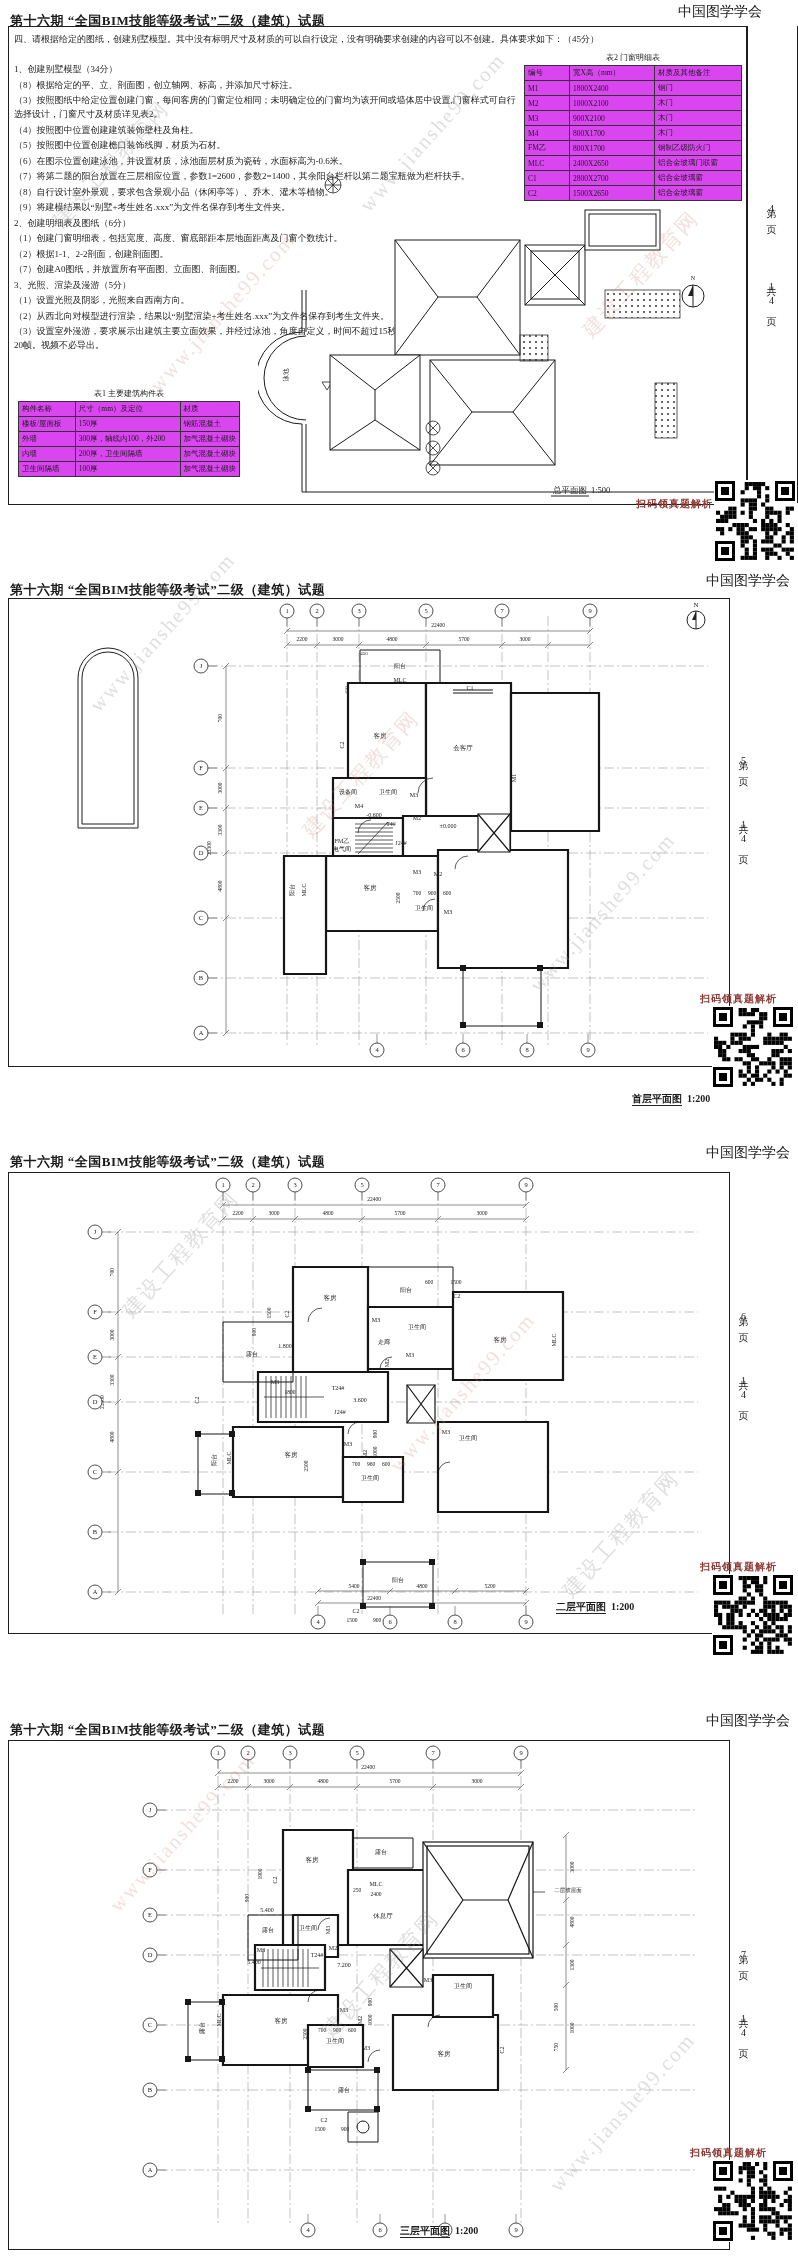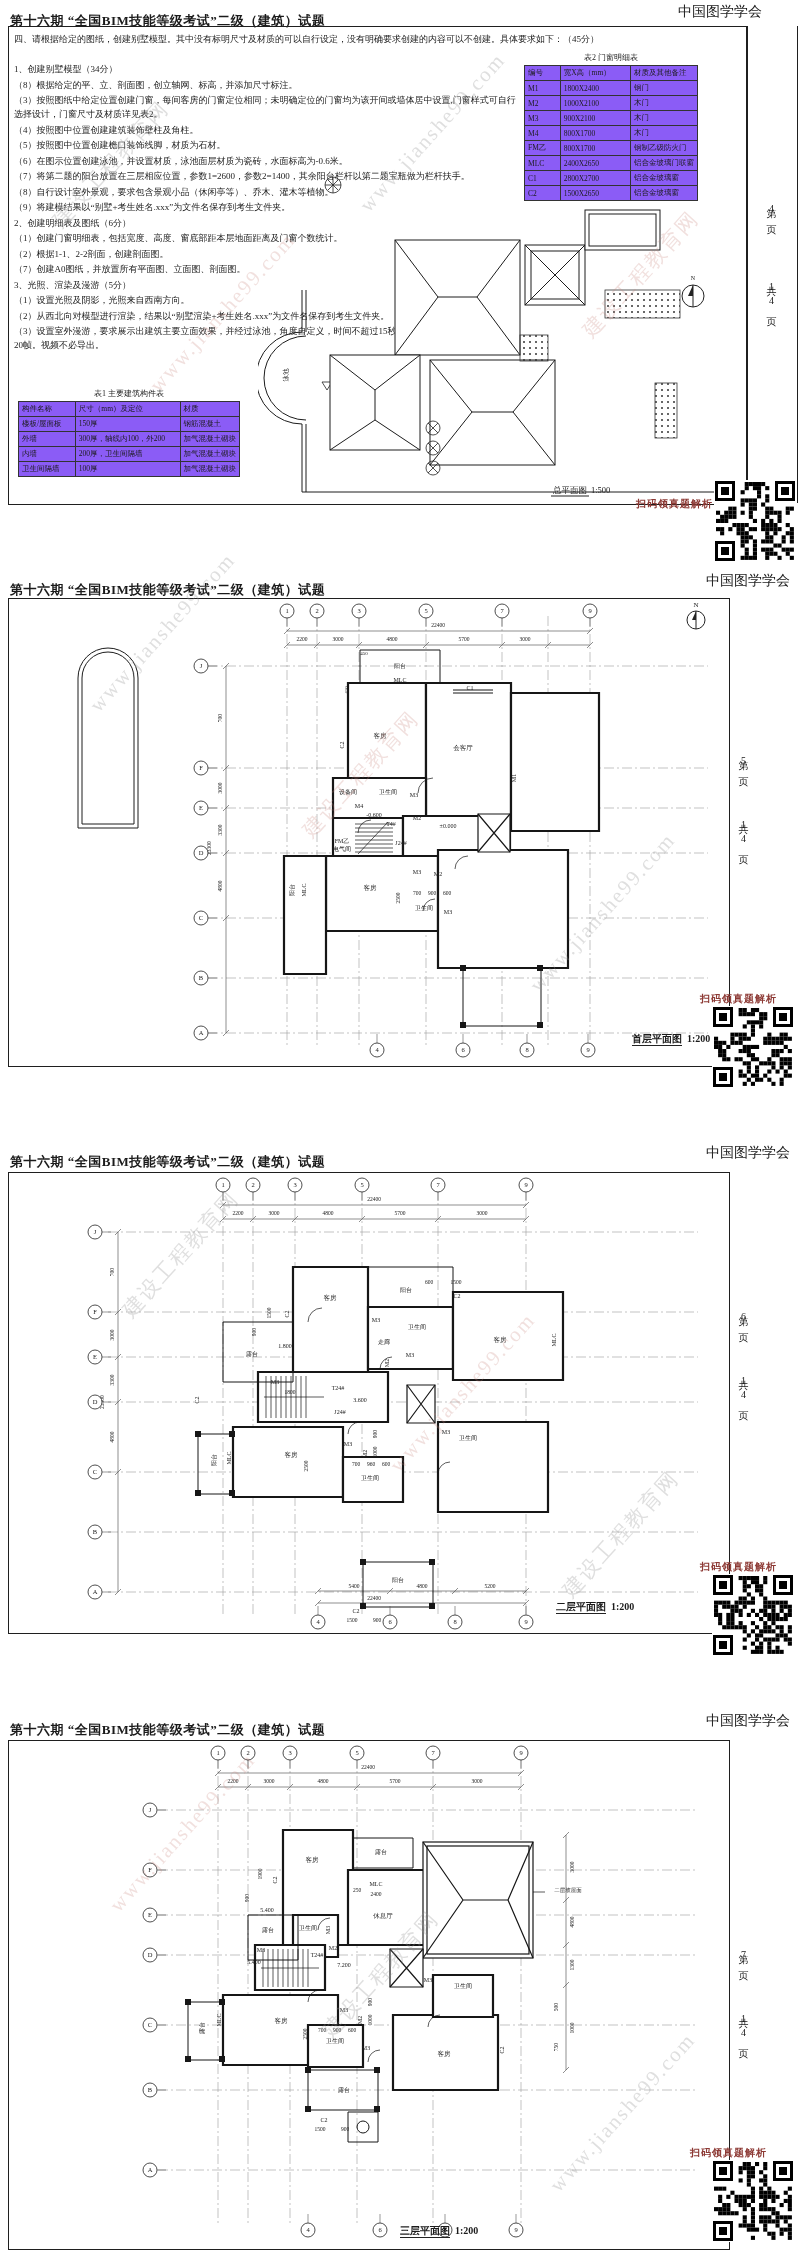--- a/index.html
+++ b/index.html
@@ -6,21 +6,21 @@
   .canvas{position:relative;width:798px;height:2266px;background:#fff;overflow:hidden;
           font-family:"Liberation Serif",serif;color:#1b1b1b;}
   .abs{position:absolute;}
   .hdr-l{position:absolute;left:10px;font-size:13px;font-weight:bold;letter-spacing:.5px;white-space:nowrap;margin-top:9px;}
   .hdr-r{position:absolute;font-size:14px;white-space:nowrap;}
   .box{position:absolute;border:1.6px solid #1f1f1f;background:transparent;}
   .intro{position:absolute;left:14px;top:32px;width:724px;font-size:9px;line-height:14px;}
   .text-col{position:absolute;left:14px;top:62px;width:506px;}
   .text-col p{margin:0 0 1.5px 0;font-size:9px;line-height:14px;}
   .tbl-cap{font-size:8px;text-align:center;margin-bottom:2px;}
-  table.ctab{border-collapse:collapse;font-size:7.5px;background:#8b5cf6;}
+  table.ctab{border-collapse:collapse;font-size:7.5px;background:#d946ef;}
   table.ctab th,table.ctab td{border:.8px solid #333;padding:1px 3px;font-weight:normal;text-align:left;height:12px;white-space:nowrap;}
   .vtext{writing-mode:vertical-rl;text-orientation:upright;letter-spacing:3px;font-size:10px;}
   .pageno{position:absolute;font-size:10px;}
   .plan-title{position:absolute;font-size:10px;font-weight:bold;white-space:nowrap;}
   .plan-title .nm{border-bottom:1.5px solid #222;padding-bottom:1px;}
   .plan-title .sc{margin-left:5px;}
   .qr{position:absolute;width:82px;height:82px;}
   .qrcap{position:absolute;font-size:10px;font-weight:bold;color:#8d3a35;letter-spacing:1px;white-space:nowrap;}
   .wm{position:absolute;transform:rotate(-48deg);color:rgba(150,150,150,.30);font-size:21px;
       white-space:nowrap;pointer-events:none;letter-spacing:2px;z-index:5;}
@@ -69,21 +69,21 @@
     <p>2、创建明细表及图纸（6分）</p>
     <p>（1）创建门窗明细表，包括宽度、高度、窗底部距本层地面距离及门窗个数统计。</p>
     <p>（2）根据1-1、2-2剖面，创建剖面图。</p>
     <p>（7）创建A0图纸，并放置所有平面图、立面图、剖面图。</p>
     <p>3、光照、渲染及漫游（5分）</p>
     <p>（1）设置光照及阴影，光照来自西南方向。</p>
     <p>（2）从西北向对模型进行渲染，结果以“别墅渲染+考生姓名.xxx”为文件名保存到考生文件夹。</p>
     <p>（3）设置室外漫游，要求展示出建筑主要立面效果，并经过泳池，角度自定义，时间不超过15秒。对导出视频进行设置，每秒20帧。视频不必导出。</p>
   </div>
 
-  <div class="abs" style="left:524px;top:52px;width:174px">
+  <div class="abs" style="left:524px;top:52px;width:218px">
     <div class="tbl-cap">表2 门窗明细表</div>
     <table class="ctab" style="width:100%">
       <tbody>
           <tr>
         <th style="width:38px">编号</th>
         <th style="width:78px">宽X高（mm）</th>
         <th>材质及其他备注</th>
       </tr>
       <tr>
             <td>M1</td>
@@ -534,21 +534,21 @@
         <text x="193" y="322.3" font-size="6.5" text-anchor="middle">C</text>
         <line x1="200" y1="380" x2="209" y2="380" stroke="#555" stroke-width=".6"></line>
         <circle cx="193" cy="380" r="7" fill="#fff" stroke="#222" stroke-width=".8"></circle>
         <text x="193" y="382.3" font-size="6.5" text-anchor="middle">B</text>
         <line x1="200" y1="435" x2="209" y2="435" stroke="#555" stroke-width=".6"></line>
         <circle cx="193" cy="435" r="7" fill="#fff" stroke="#222" stroke-width=".8"></circle>
         <text x="193" y="437.3" font-size="6.5" text-anchor="middle">A</text>
       </g>
   </svg>
 
-  <div class="plan-title" style="left:632px;top:1032px">
+  <div class="plan-title" style="left:632px;top:1092px">
     <span class="nm">首层平面图</span><span class="sc">1:200</span>
   </div>
   <div class="qrcap" style="left:700px;top:992px">扫码领真题解析</div>
   <svg class="qr" style="left:712px;top:1006px" viewBox="0 0 82 82">
       <rect x="0" y="0" width="82" height="82" fill="#fff"></rect>
       <rect x="2" y="30.699999999999996" width="4.1" height="4.1" fill="#000"></rect>
       <rect x="2" y="34.8" width="4.1" height="4.1" fill="#000"></rect>
       <rect x="2" y="38.9" width="4.1" height="4.1" fill="#000"></rect>
       <rect x="6.1" y="34.8" width="4.1" height="4.1" fill="#000"></rect>
       <rect x="6.1" y="38.9" width="4.1" height="4.1" fill="#000"></rect>

